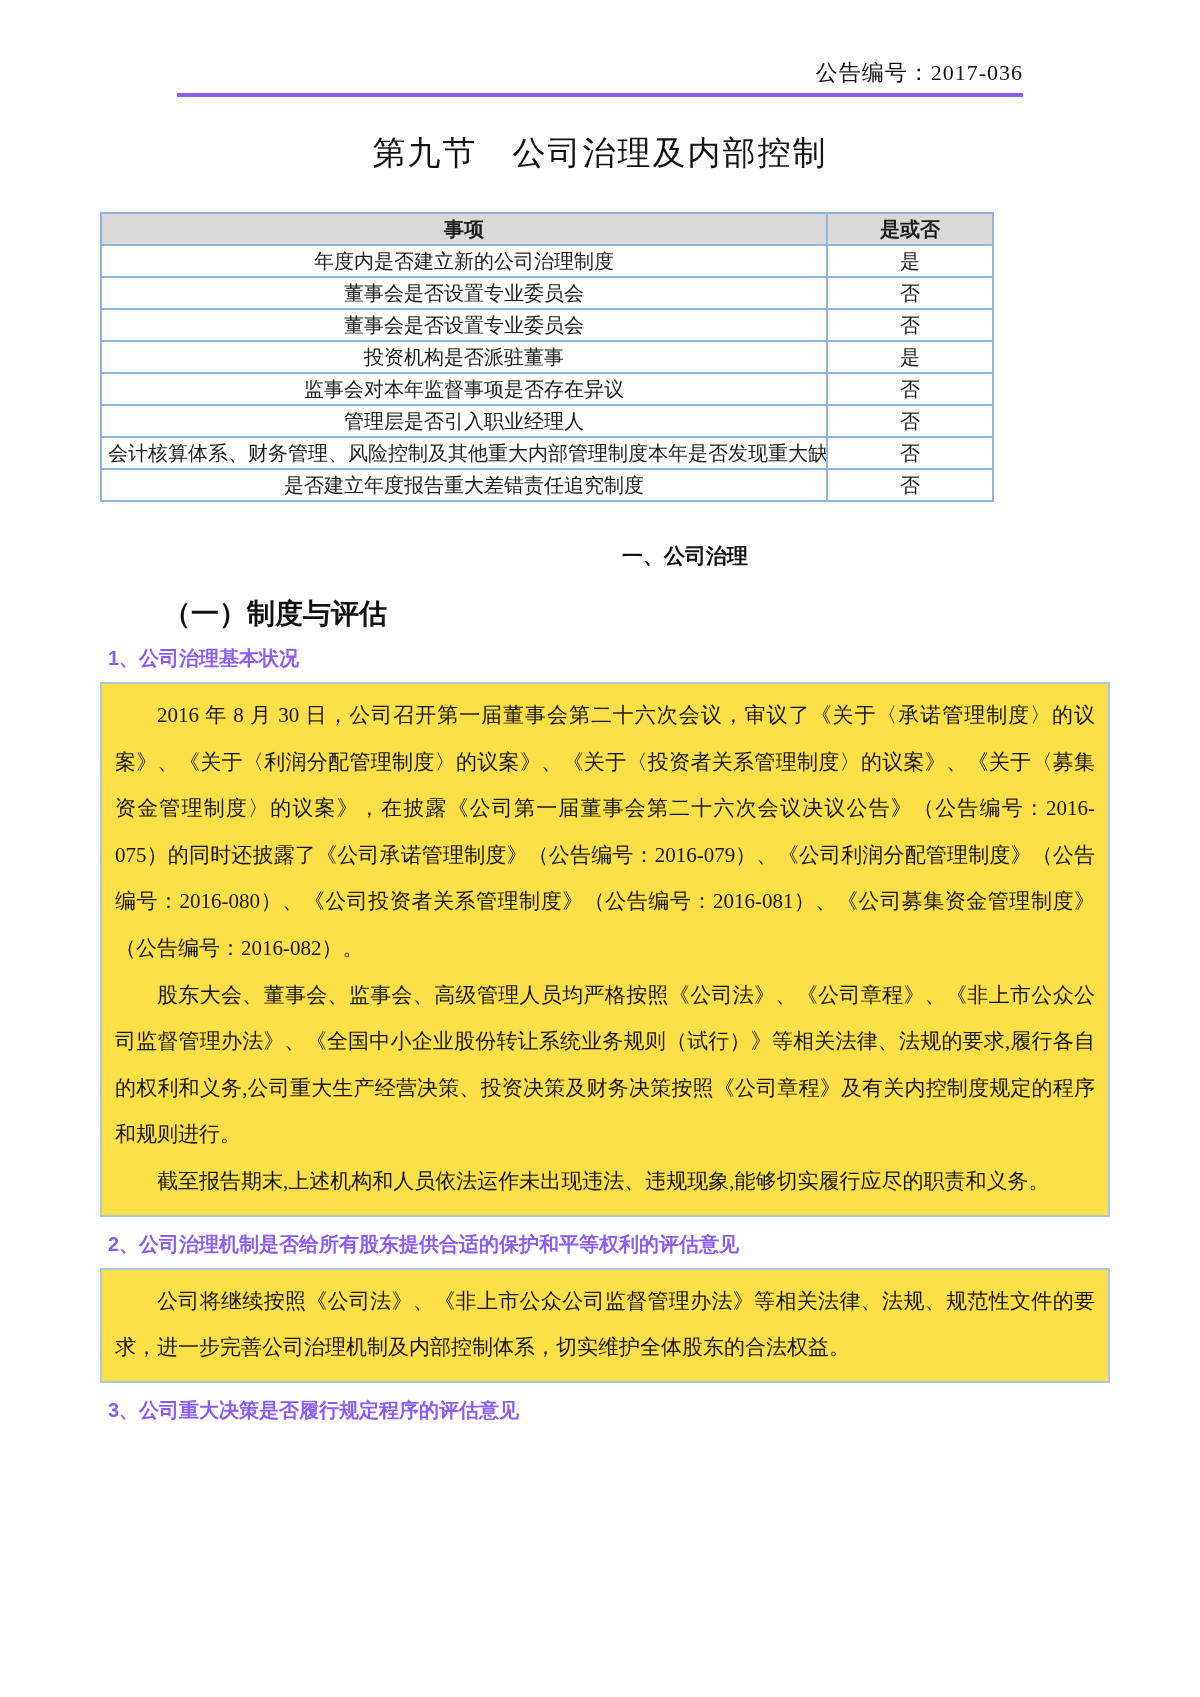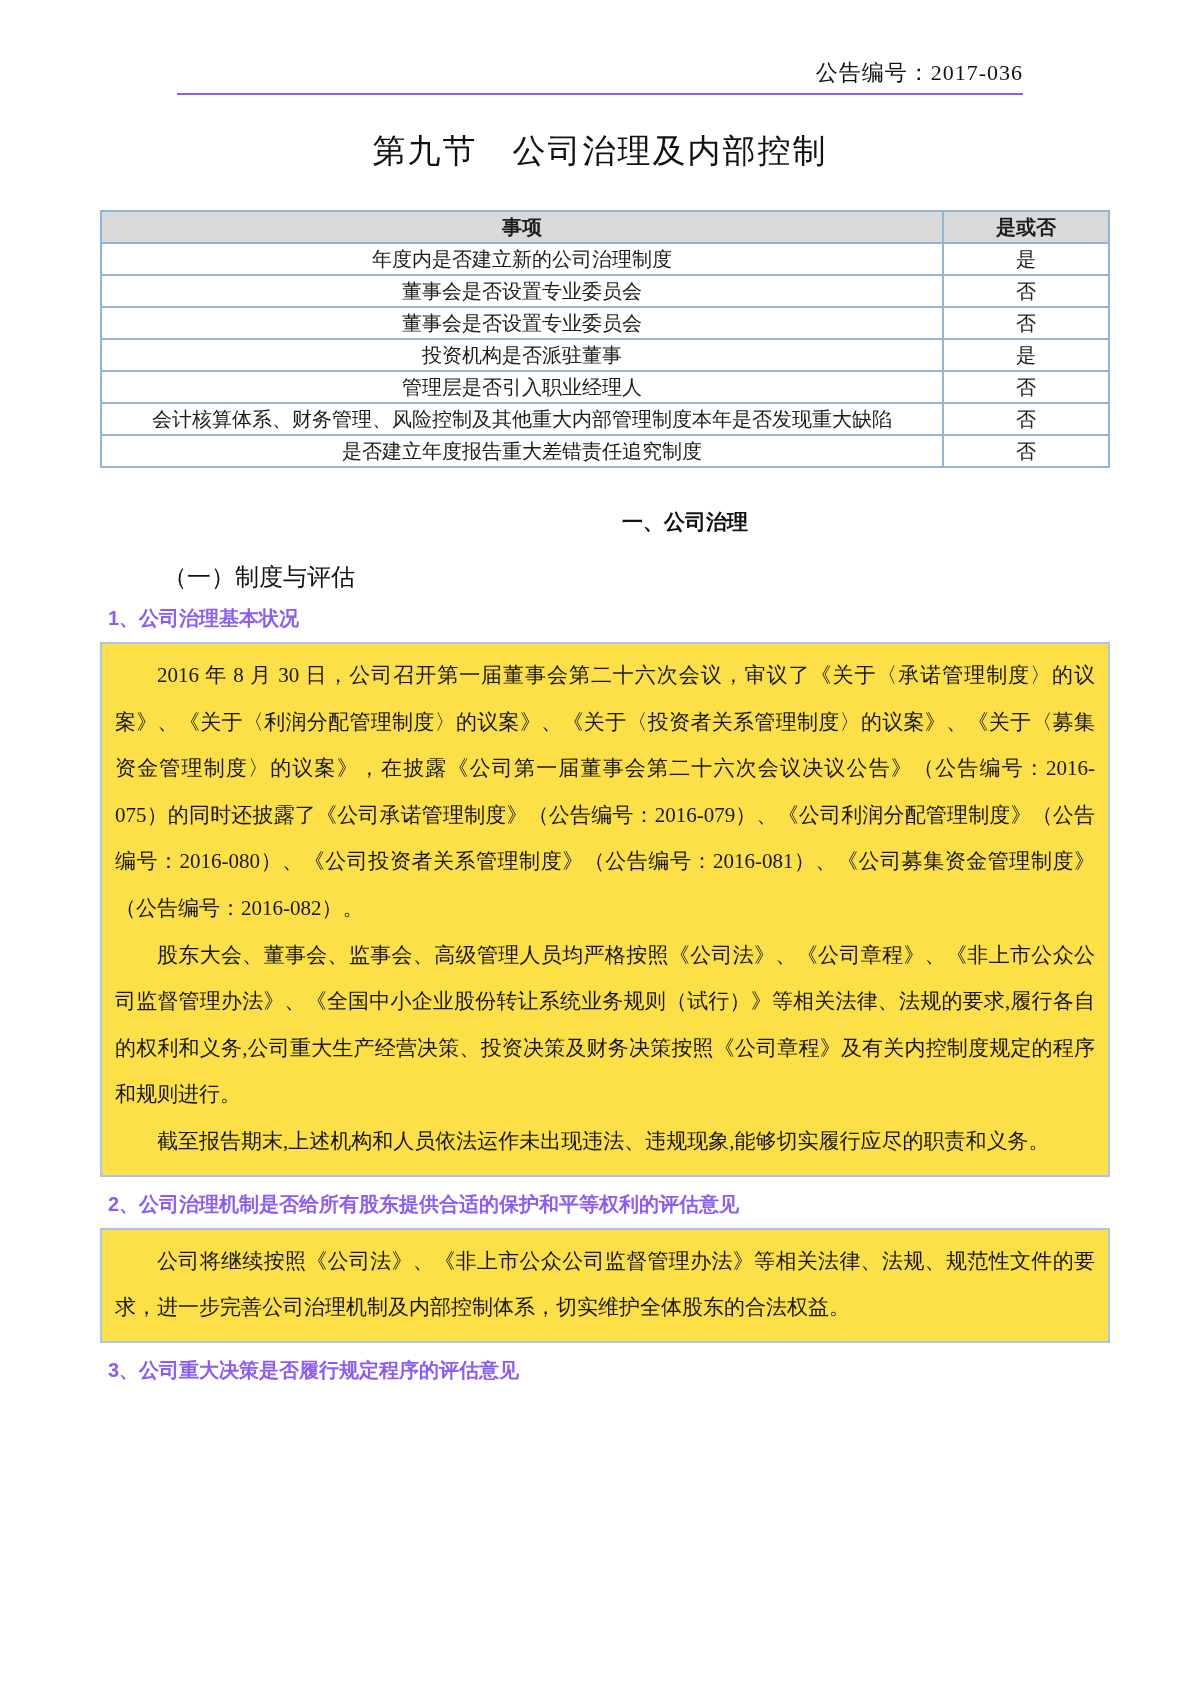--- a/index.html
+++ b/index.html
@@ -18,21 +18,21 @@
     .page {
       position: relative;
       width: 1200px;
       height: 1697px;
       background: #ffffff;
     }
     
     .header-band {
       margin: 58px 0 0 177px;
       width: 846px;
-      border-bottom: 2px solid #8b5cf6;
+      border-bottom: 4px solid #8b5cf6;
       text-align: right;
       padding-bottom: 5px;
     }
     .announce-no {
       font-size: 22px;
       font-family: "Liberation Serif", serif;
       color: #111;
       letter-spacing: 1px;
     }
     
@@ -41,21 +41,21 @@
       text-align: center;
       font-family: "Liberation Sans", sans-serif;
       font-weight: normal;
       font-size: 33px;
       color: #111;
       letter-spacing: 2px;
     }
     
     table.gov-table {
       margin: 36px 0 0 100px;
-      width: 1010px;
+      width: 894px;
       border-collapse: collapse;
       table-layout: fixed;
       font-size: 20px;
       font-family: "Liberation Serif", serif;
     }
     table.gov-table th,
     table.gov-table td {
       border: 2px solid #8fb6d9;
       height: 28px;
       padding: 1px 6px;
@@ -80,22 +80,22 @@
       margin: 40px 0 0 170px;
       font-family: "Liberation Sans", sans-serif;
       font-weight: bold;
       font-size: 21px;
       color: #111;
       text-align: center;
     }
     .h-sub {
       margin: 25px 0 0 163px;
       font-family: "Liberation Sans", sans-serif;
-      font-weight: normal;
-      font-size: 24px;
+      font-weight: bold;
+      font-size: 28px;
       color: #111;
     }
     .h-topic {
       margin: 12px 0 0 108px;
       font-family: "Liberation Sans", sans-serif;
       font-weight: bold;
       font-size: 20px;
       color: #8b5cf6;
     }
     .h-topic.spaced {
@@ -149,20 +149,24 @@
         </tr>
         <tr>
           <td class="cell-item">董事会是否设置专业委员会</td>
           <td class="cell-answer">否</td>
         </tr>
         <tr>
           <td class="cell-item">投资机构是否派驻董事</td>
           <td class="cell-answer">是</td>
         </tr>
         <tr>
+          <td class="cell-item">监事会对本年监督事项是否存在异议</td>
+          <td class="cell-answer">否</td>
+        </tr>
+        <tr>
           <td class="cell-item">管理层是否引入职业经理人</td>
           <td class="cell-answer">否</td>
         </tr>
         <tr>
           <td class="cell-item">会计核算体系、财务管理、风险控制及其他重大内部管理制度本年是否发现重大缺陷</td>
           <td class="cell-answer">否</td>
         </tr>
         <tr>
           <td class="cell-item">是否建立年度报告重大差错责任追究制度</td>
           <td class="cell-answer">否</td>

